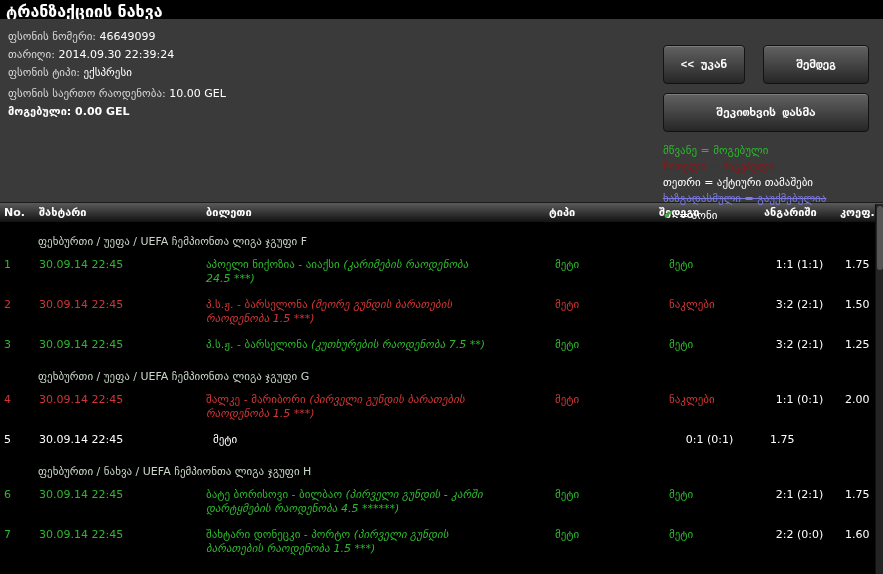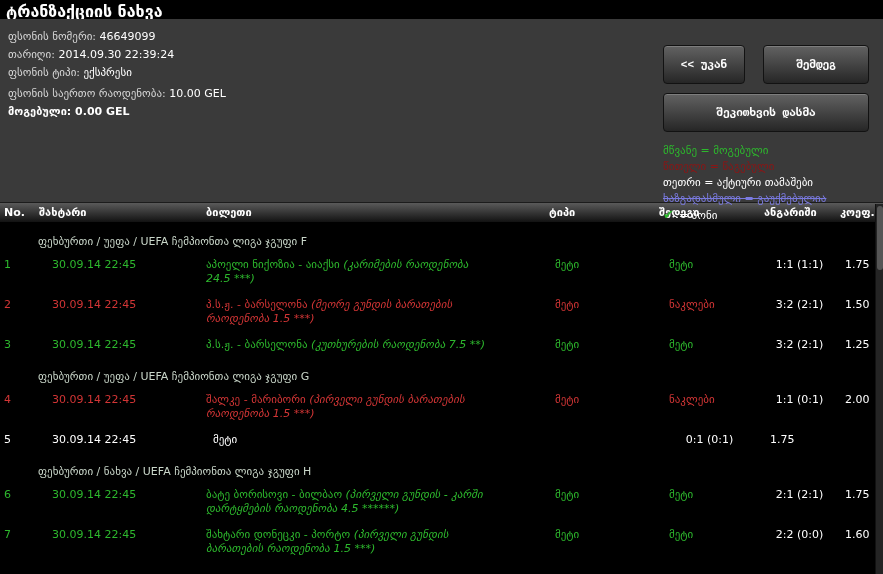--- a/index.html
+++ b/index.html
@@ -70,21 +70,21 @@
   .tbody { background: #000; }
   .group-header { color: #c9d6c9; padding: 12px 16px 4px 38px; line-height: 13px; }
   .trow {
     display: grid;
     grid-template-columns: 36px 167px 342px 110px 105px 75px 48px;
     padding: 6px 0;
     align-items: start;
     line-height: 14px;
   }
   .trow .td { padding-left: 4px; }
-  .trow .c-date { padding-left: 3px; margin-left: 13px; }
+  .trow .c-date { padding-left: 3px; }
   .trow .c-ticket { padding-left: 3px; padding-right: 60px; }
   .trow .c-ticket .note { font-style: italic; }
   .trow .c-type { padding-left: 10px; }
   .trow .c-result { padding-left: 14px; }
   .trow .c-score { color: #fff; text-align: center; }
   .trow .c-coef { color: #fff; padding-left: 10px; }
   .trow.won { color: #2db82d; }
   .trow.lost { color: #d23535; }
   .trow.active { color: #fff; }
 

